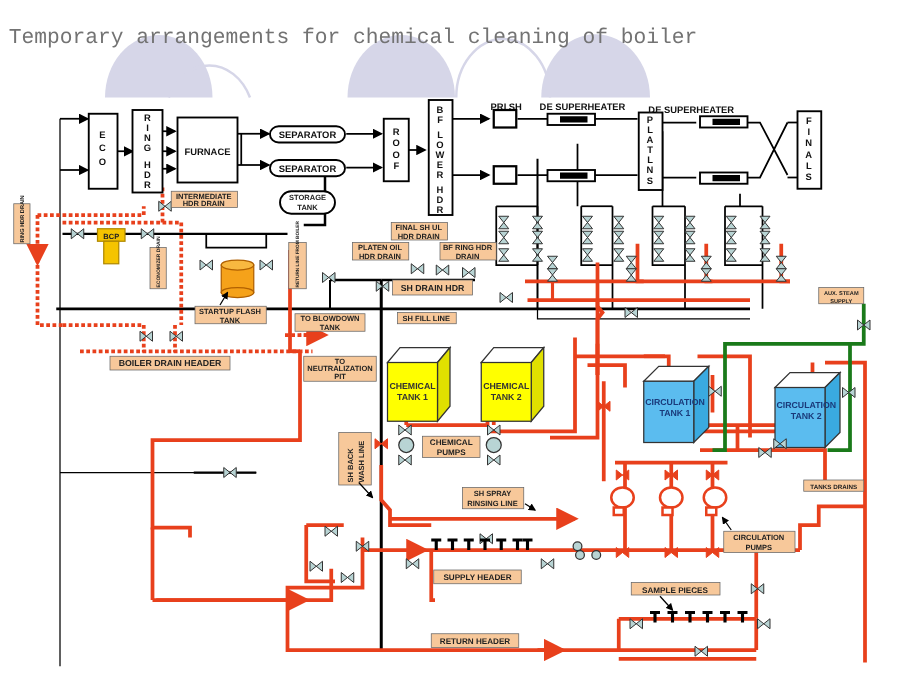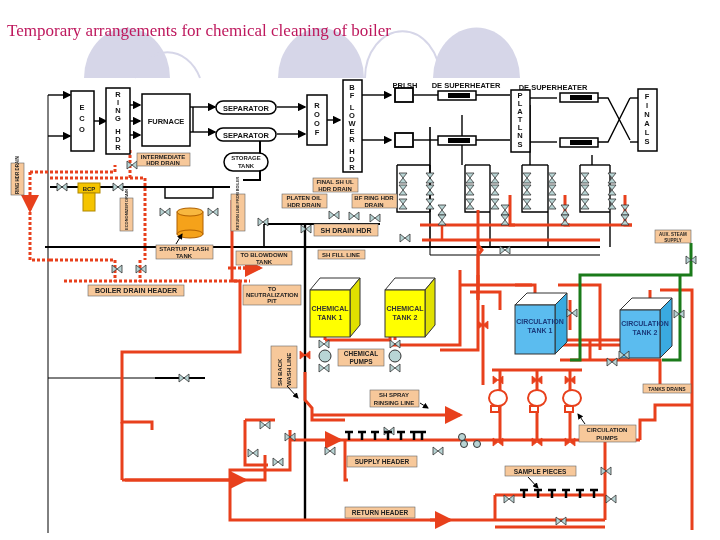--- a/index.html
+++ b/index.html
@@ -1,17 +1,17 @@
 <!DOCTYPE html>
 <html><head>
 <meta charset="utf-8">
 <style>
   html,body{margin:0;padding:0;background:#ffffff;}
   body{width:720px;height:540px;position:relative;overflow:hidden;font-family:"Liberation Sans",sans-serif;}
-  .title{position:absolute;left:7px;top:21px;font-size:17px;color:#be185d;white-space:nowrap;z-index:3;font-family:Liberation Serif, serif;}
+  .title{position:absolute;left:7px;top:21px;font-size:17px;color:#737373;white-space:nowrap;z-index:3;font-family:Liberation Mono, monospace;}
   svg.main{position:absolute;left:0;top:0;}
   .lbl{font-family:"Liberation Sans",sans-serif;font-weight:bold;font-size:6px;fill:#222;}
   .blk{font-family:"Liberation Sans",sans-serif;font-weight:bold;font-size:7.5px;fill:#111;}
   .tankTxt{font-family:"Liberation Sans",sans-serif;font-weight:bold;font-size:7px;fill:#333;}
   .ctankTxt{font-family:"Liberation Sans",sans-serif;font-weight:bold;font-size:7px;fill:#1a3a7a;}
 </style>
 </head>
 <body>
 
 <div class="title">Temporary arrangements for chemical cleaning of boiler</div>

